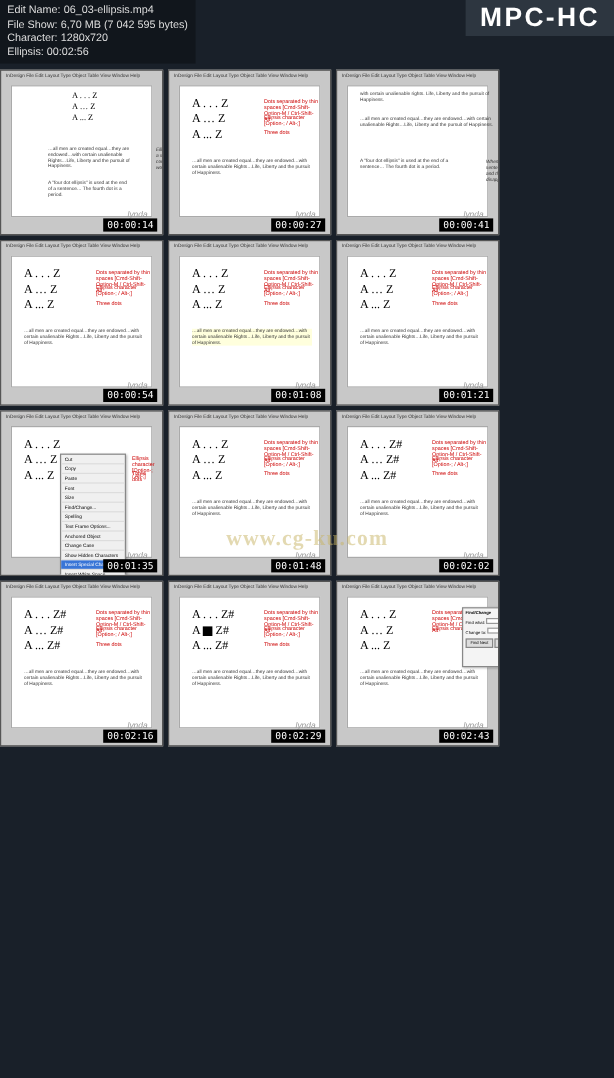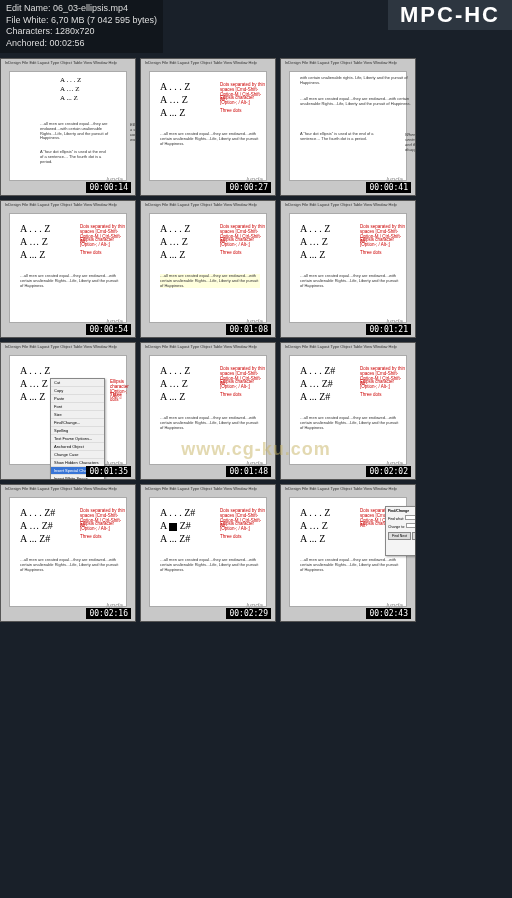--- a/index.html
+++ b/index.html
@@ -10,37 +10,37 @@
 .thumb { background: #c8c8c8; height: 138px; position: relative; overflow: hidden; border: 1px solid #555; }
 .thumb-inner { background: #fff; margin: 12px 8px 6px 8px; height: 110px; border: 1px solid #aaa; position: relative; font-size: 5px; padding: 6px; }
 .menubar { position: absolute; top: 1px; left: 4px; font-size: 4px; color: #333; }
 .timestamp { position: absolute; bottom: 2px; right: 4px; background: #000; color: #fff; font-size: 8px; padding: 1px 3px; font-family: monospace; }
 .watermark { position: absolute; bottom: 12px; right: 12px; color: #999; font-size: 7px; font-style: italic; }
 .az-block { position: absolute; left: 10px; top: 8px; font-family: 'Times New Roman', serif; font-size: 10px; line-height: 1.3; color: #000; }
 .az-line { white-space: nowrap; }
 .red-text { color: #c00; font-size: 4.5px; position: absolute; }
 .body-text { font-size: 4px; color: #333; position: absolute; line-height: 1.2; }
 .italic-text { font-style: italic; font-size: 4px; color: #333; position: absolute; }
-.center-watermark { position: absolute; top: 50%; left: 50%; transform: translate(-50%, -50%); font-size: 18px; color: rgba(200,180,100,0.5); font-weight: bold; letter-spacing: 1px; z-index: 50; pointer-events: none; }
+.center-watermark { position: absolute; top: 50%; left: 50%; transform: translate(-50%, -50%); font-size: 18px; color: rgba(200,180,100,0.5); font-weight: bold; letter-spacing: 1px; z-index: 50; pointer-events: none; font-family: Liberation Serif, serif; }
 .context-menu { position: absolute; background: #f0f0f0; border: 1px solid #888; font-size: 4px; width: 55px; box-shadow: 1px 1px 2px rgba(0,0,0,0.3); }
 .context-menu div { padding: 1px 3px; border-bottom: 1px solid #ddd; }
 .context-menu .hl { background: #3875d7; color: #fff; }
 .dialog { position: absolute; background: #f4f4f4; border: 1px solid #888; width: 95px; height: 50px; font-size: 3.5px; padding: 2px; box-shadow: 1px 1px 2px rgba(0,0,0,0.3); }
 .small-square { display: inline-block; width: 8px; height: 8px; background: #000; vertical-align: middle; }
 </style>
 </head>
 <body>
 
 <div class="title-bar">MPC-HC</div>
 
 <div class="file-info">
   <div><span>Edit Name:</span> <span>06_03-ellipsis.mp4</span></div>
-  <div><span>File White:</span> <span>6,70 MB (7 042 595 bytes)</span></div>
-  <div><span>Characters:</span> <span>1280x720</span></div>
-  <div><span>Anchored:</span> <span>00:02:56</span></div>
+  <div><span>File Show:</span> <span>6,70 MB (7 042 595 bytes)</span></div>
+  <div><span>Character:</span> <span>1280x720</span></div>
+  <div><span>Ellipsis:</span> <span>00:02:56</span></div>
 </div>
 
 <div class="center-watermark">www.cg-ku.com</div>
 
 <div class="grid">
 
   <div class="thumb">
     <div class="menubar">InDesign  File  Edit  Layout  Type  Object  Table  View  Window  Help</div>
     <div class="thumb-inner">
       <div class="az-block" style="left:50px;top:4px;font-size:7px;">

